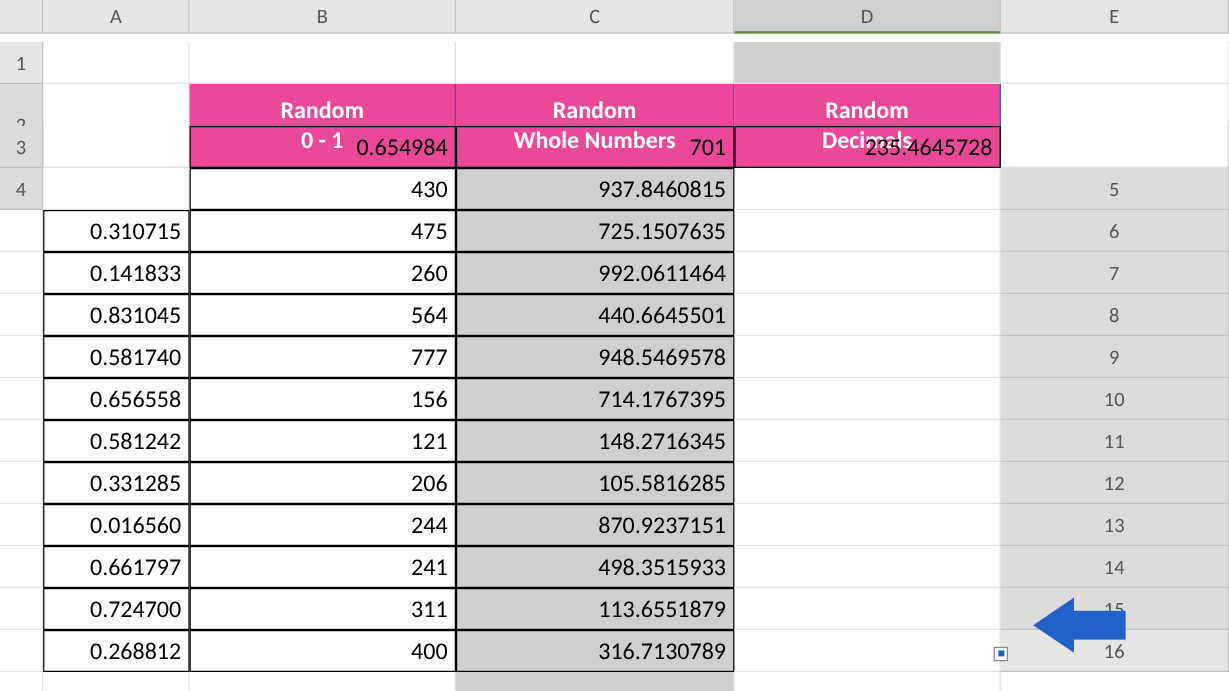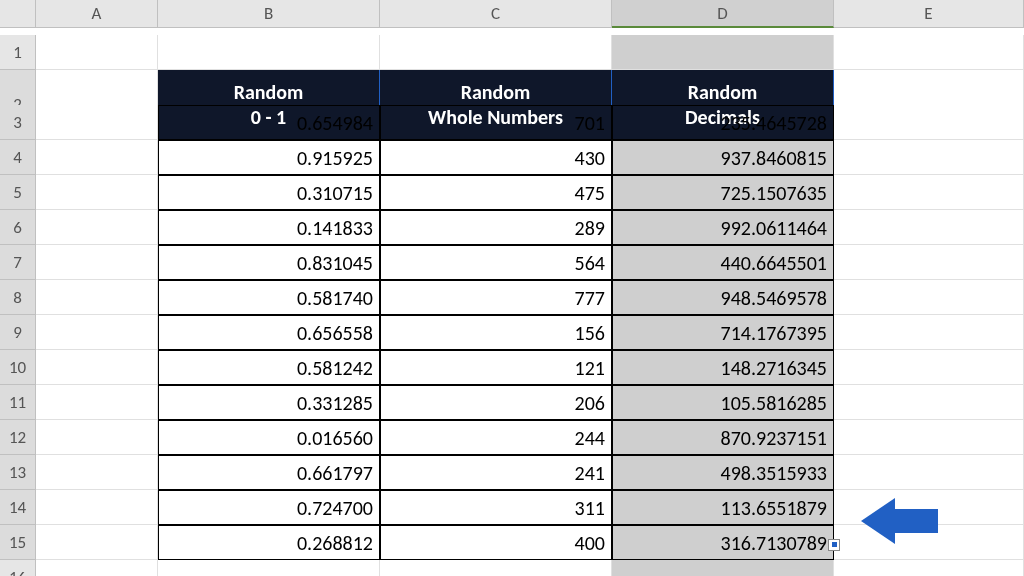--- a/index.html
+++ b/index.html
@@ -57,21 +57,21 @@
       border-right: 1px solid #e0e0e0;
       border-bottom: 1px solid #e0e0e0;
       padding: 0 6px;
       font-size: 19px;
       display: flex;
       align-items: center;
       cursor: cell;
     }
     .cell.right { justify-content: flex-end; }
     .table-header {
-      background: #0f172a;
+      background: #ec4899;
       color: #fff;
       font-weight: bold;
       font-size: 20px;
       justify-content: center;
       text-align: center;
       border-right: 1px solid #2160c4;
       border-bottom: 1px solid #2160c4;
       line-height: 1.25;
     }
     .data-cell {
@@ -148,36 +148,35 @@
 
   <div class="row-header touched">3</div>
   <div class="cell"></div>
   <div class="cell data-cell right">0.654984</div>
   <div class="cell data-cell right">701</div>
   <div class="cell data-cell right">235.4645728</div>
   <div class="cell"></div>
 
   <div class="row-header touched">4</div>
   <div class="cell"></div>
-  <div class="cell data-cell right">0.915925</div>
   <div class="cell data-cell right">430</div>
   <div class="cell data-cell right col-selected-bg">937.8460815</div>
   <div class="cell"></div>
 
   <div class="row-header touched">5</div>
   <div class="cell"></div>
   <div class="cell data-cell right">0.310715</div>
   <div class="cell data-cell right">475</div>
   <div class="cell data-cell right col-selected-bg">725.1507635</div>
   <div class="cell"></div>
 
   <div class="row-header touched">6</div>
   <div class="cell"></div>
   <div class="cell data-cell right">0.141833</div>
-  <div class="cell data-cell right">289</div>
+  <div class="cell data-cell right">260</div>
   <div class="cell data-cell right col-selected-bg">992.0611464</div>
   <div class="cell"></div>
 
   <div class="row-header touched">7</div>
   <div class="cell"></div>
   <div class="cell data-cell right">0.831045</div>
   <div class="cell data-cell right">564</div>
   <div class="cell data-cell right col-selected-bg">440.6645501</div>
   <div class="cell"></div>
 

